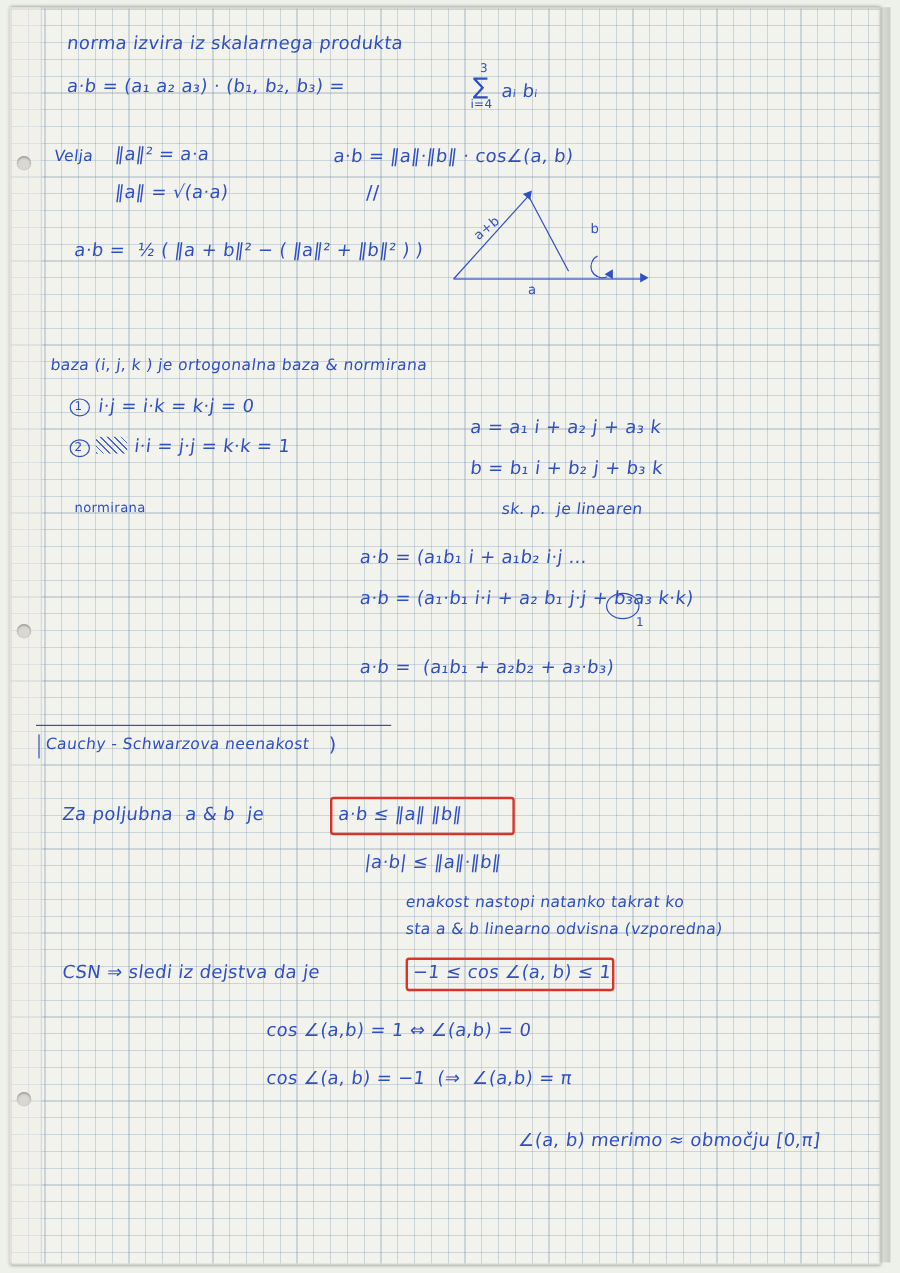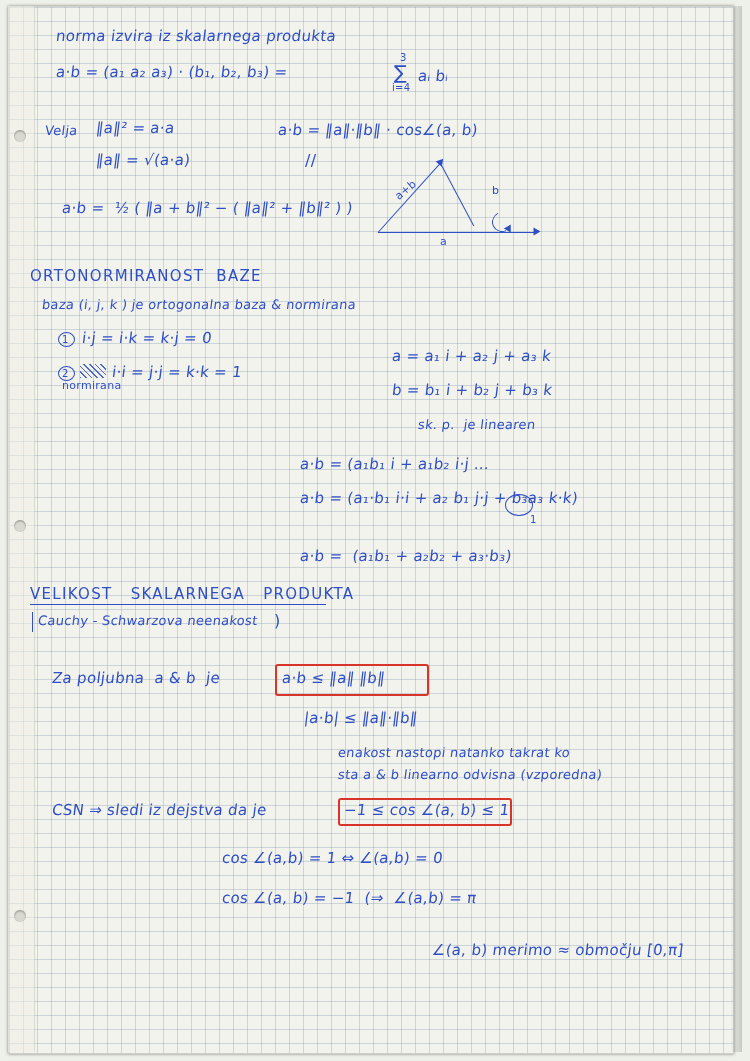--- a/index.html
+++ b/index.html
@@ -167,45 +167,43 @@
     <div class="diagram-line" style="left:378px; top:232px; width:95px; transform: rotate(-48deg);"></div>
     <div class="diagram-line" style="left:440px; top:162px; width:72px; transform: rotate(62deg);"></div>
     <div class="arrowhead" style="left:437px; top:158px; transform: rotate(40deg);"></div>
     <div class="arrowhead" style="left:505px; top:226px; transform: rotate(150deg);"></div>
     <div class="arrowhead" style="left:533px; top:228px; transform: rotate(90deg);"></div>
     <div class="arcsym" style="left:492px; top:212px; width:18px; height:18px; transform: rotate(20deg);"></div>
     <div class="hw sm" style="left:397px; top:192px; transform: rotate(-40deg);">a+b</div>
     <div class="hw sm" style="left:492px; top:185px;">b</div>
     <div class="hw sm" style="left:440px; top:236px;">a</div>
 
-    <div class="hw caps big" style="left:30px; top:268px;">ORTONORMIRANOST  BAZE</div>
 
     <div class="hw slant" style="left:42px; top:298px;">baza (i, j, k ) je ortogonalna baza &amp; normirana</div>
 
     <div class="oval" style="left:58px; top:332px; width:15px; height:13px;"></div>
     <div class="hw xs" style="left:62px; top:334px;">1</div>
     <div class="hw slant big" style="left:82px; top:330px;">i·j = i·k = k·j = 0</div>
 
     <div class="oval" style="left:58px; top:366px; width:15px; height:13px;"></div>
     <div class="hw xs" style="left:62px; top:368px;">2</div>
     <div class="scratch" style="left:80px; top:364px; width:26px; height:14px;"></div>
     <div class="hw slant big" style="left:112px; top:364px;">i·i = j·j = k·k = 1</div>
-    <div class="hw sm" style="left:62px; top:380px;">normirana</div>
+    <div class="hw sm" style="left:62px; top:418px;">normirana</div>
 
     <div class="hw slant big" style="left:392px; top:348px;">a = a₁ i + a₂ j + a₃ k</div>
     <div class="hw slant big" style="left:392px; top:382px;">b = b₁ i + b₂ j + b₃ k</div>
     <div class="hw slant" style="left:418px; top:418px;">sk. p.  je linearen</div>
 
     <div class="hw slant big" style="left:300px; top:456px;">a·b = (a₁b₁ i + a₁b₂ i·j …</div>
     <div class="hw slant big" style="left:300px; top:490px;">a·b = (a₁·b₁ i·i + a₂ b₁ j·j + b₃a₃ k·k)</div>
     <div class="oval" style="left:505px; top:494px; width:26px; height:20px;"></div>
     <div class="hw xs" style="left:530px; top:514px;">1</div>
     <div class="hw slant big" style="left:300px; top:548px;">a·b =  (a₁b₁ + a₂b₂ + a₃·b₃)</div>
 
-    <div class="hw caps big" style="left:30px; top:586px;">VELIKOST   SKALARNEGA   PRODUKTA</div>
     <div class="underline" style="left:30px; top:604px; width:296px;"></div>
 
     <div class="vrule" style="left:32px; top:612px; height:20px;"></div>
     <div class="hw slant" style="left:38px; top:614px;">Cauchy - Schwarzova neenakost</div>
     <div class="hw" style="left:274px; top:612px; font-size:16px;">)</div>
 
     <div class="hw slant big" style="left:52px; top:670px;">Za poljubna  a &amp; b  je</div>
 
     <div class="boxred" style="left:275px; top:664px; width:150px; height:28px;"></div>
     <div class="hw slant big" style="left:282px; top:670px;">a·b ≤ ‖a‖ ‖b‖</div>

